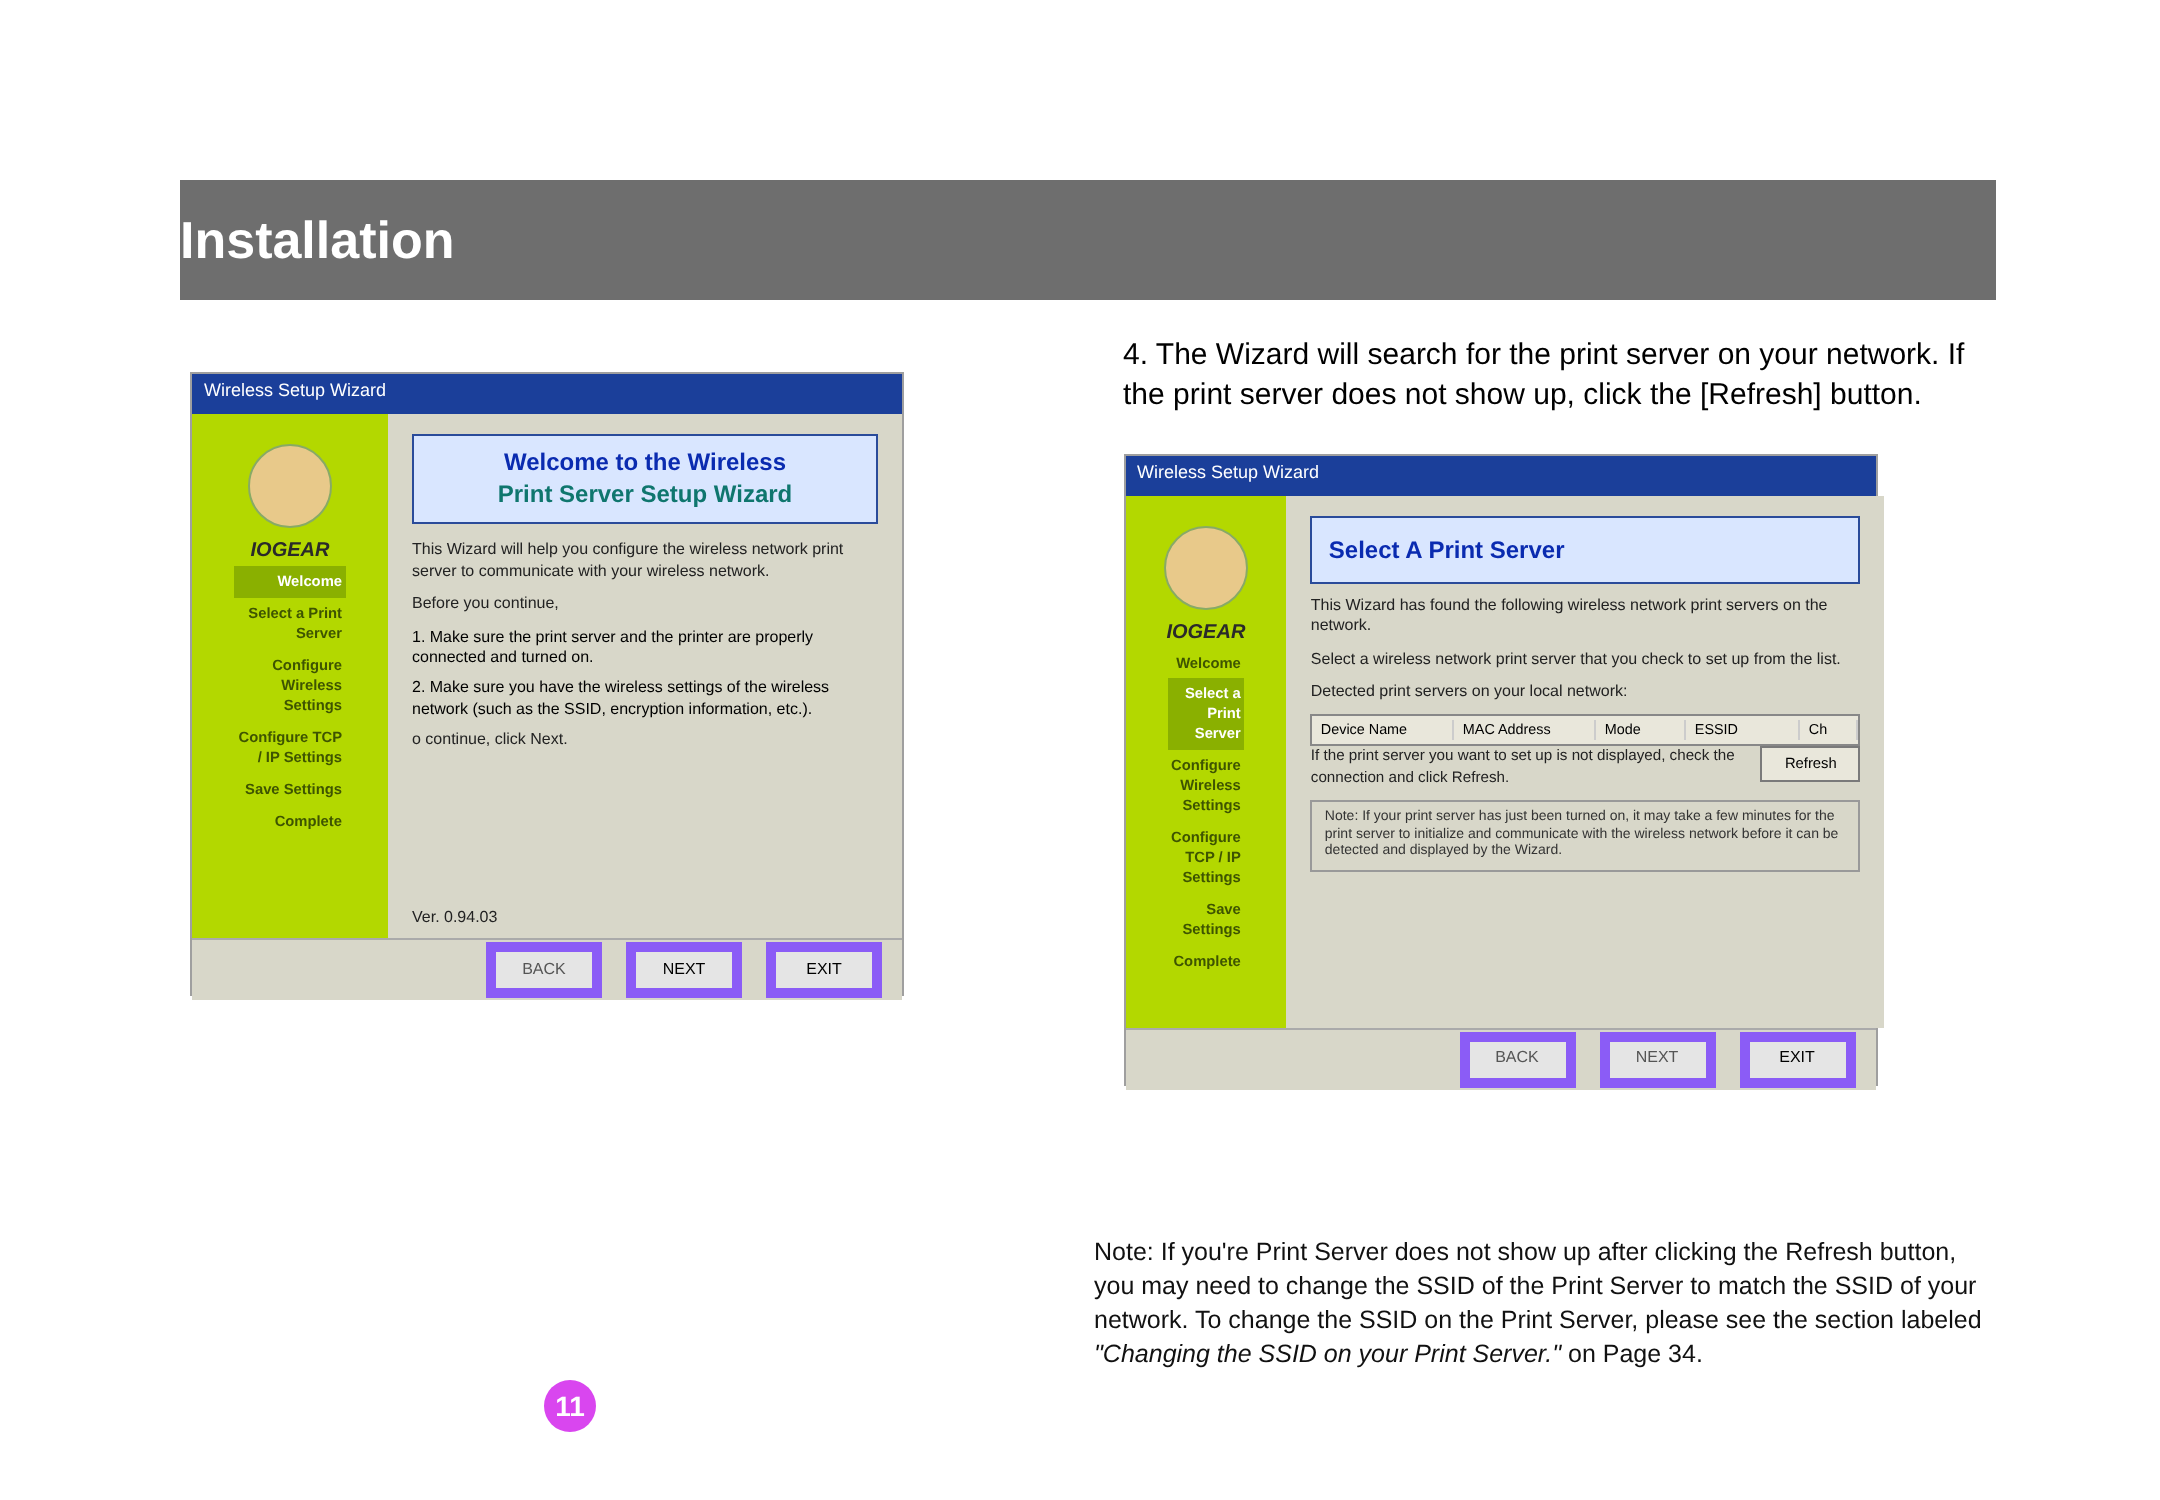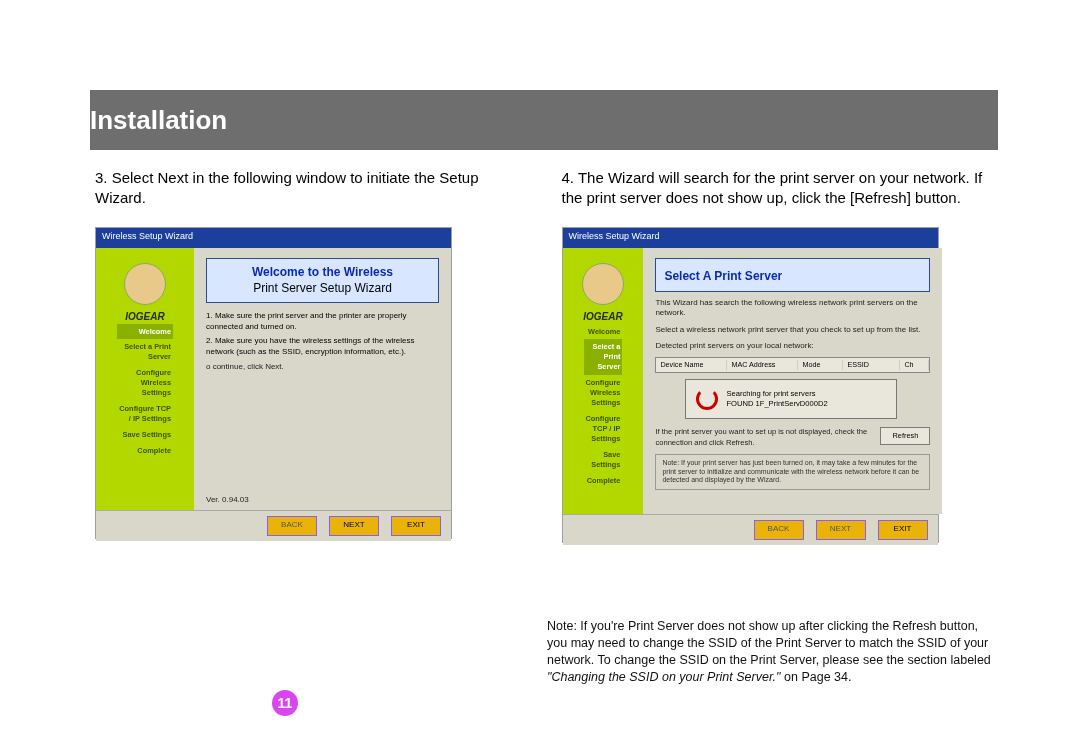--- a/index.html
+++ b/index.html
@@ -17,28 +17,28 @@
   .wiz-left{width:98px;background:#b3d800;font-size:8px}
   .wiz-left .logo{height:72px;background:#b3d800;display:flex;align-items:center;justify-content:center;position:relative}
   .mascot{width:40px;height:40px;border-radius:50%;background:#e8c98a;border:1px solid #8a6;position:relative}
   .brand{font-size:10px;color:#2a2a2a;position:absolute;top:62px;font-style:italic;font-weight:700}
   .wiz-steps{padding:4px 21px;text-align:right;color:#3e5400;font-weight:700;font-size:7.4px}
   .wiz-steps div{padding:3px 2px;border-bottom:0}
   .wiz-steps .cur{color:#fff;background:#8ab000}
   .wiz-right{flex:1;padding:10px 12px 4px 12px;background:#d8d7c9;display:flex;flex-direction:column;position:relative}
   .blue-banner{border:1px solid #2a4b9a;background:#d9e6ff;padding:5px 8px 6px 8px;text-align:center;margin-bottom:8px}
   .blue-banner .l1{color:#0a2bb0;font-weight:700;font-size:12px}
-  .blue-banner .l2{color:#000000;font-weight:400;font-size:12px}
+  .blue-banner .l2{color:#0f766e;font-weight:700;font-size:12px}
   .desc{font-size:8px;color:#222;line-height:1.3}
   .desc div{margin-bottom:6px}
   .ol{font-size:8px}
   .ol div{margin-bottom:4px}
   .ver{font-size:8px;color:#222;text-align:left;margin-top:auto}
   .wiz-footer{height:30px;border-top:1px solid #aaa;display:flex;justify-content:flex-end;align-items:center;gap:12px;padding-right:10px;background:#d8d7c9}
-  .wbtn{width:48px;height:18px;border:1px solid #8b5cf6;background:#eab308;font-size:8px;display:flex;align-items:center;justify-content:center;color:#555}
+  .wbtn{width:48px;height:18px;border:5px solid #8b5cf6;background:#e5e5e5;font-size:8px;display:flex;align-items:center;justify-content:center;color:#555}
   .wbtn.active{color:#000}
   .blue-banner2{border:1px solid #2a4b9a;background:#d9e6ff;padding:6px 8px;margin-bottom:6px}
   .blue-banner2 span{color:#0a2bb0;font-weight:700;font-size:12px}
   .tbl-head{display:flex;border:1px solid #888;font-size:7.2px;background:#e9e7db;height:14px;align-items:center}
   .tbl-head div{padding:0 4px;border-right:1px solid #ccc}
   .popup{border:1px solid #777;background:#e9e7db;padding:8px 10px;font-size:7.6px;margin:6px 0 8px 30px;display:flex;align-items:center;gap:8px;width:190px}
   .spinner{width:16px;height:16px;border-radius:50%;border:3px solid #c00;border-top-color:transparent}
   .hint{font-size:7.6px;color:#222}
   .hintrow{display:flex;align-items:flex-start;gap:8px}
   .rbtn{width:48px;height:16px;border:1px solid #7a7a7a;background:#e9e7db;font-size:7.4px;display:flex;align-items:center;justify-content:center}
@@ -52,21 +52,20 @@
 
 <div class="page">
 
   <div class="header-band">
     <h1>Installation</h1>
   </div>
 
   <div class="columns">
 
     <div class="col">
-      <p>3. Select Next in the following window to initiate the Setup Wizard.</p>
 
       <div class="shot shot1">
         <div class="titlebar">Wireless Setup Wizard</div>
         <div class="wiz-body">
           <div class="wiz-left">
             <div class="logo">
               <div class="mascot"></div>
               <div class="brand">IOGEAR</div>
             </div>
             <div class="wiz-steps">
@@ -77,20 +76,24 @@
               <div>Configure TCP / IP
 Settings</div>
               <div>Save Settings</div>
               <div>Complete</div>
             </div>
           </div>
           <div class="wiz-right">
             <div class="blue-banner">
               <div class="l1">Welcome to the Wireless</div>
               <div class="l2">Print Server Setup Wizard</div>
+            </div>
+            <div class="desc">
+              <div>This Wizard will help you configure the wireless network print server to communicate with your wireless network.</div>
+              <div>Before you continue,</div>
             </div>
             <div class="ol">
               <div>1. Make sure the print server and the printer are properly connected and turned on.</div>
               <div>2. Make sure you have the wireless settings of the wireless network (such as the SSID, encryption information, etc.).</div>
             </div>
             <div class="desc">
               <div>o continue, click Next.</div>
             </div>
             <div class="ver">Ver. 0.94.03</div>
           </div>
@@ -123,37 +126,30 @@
 Settings</div>
               <div>Save Settings</div>
               <div>Complete</div>
             </div>
           </div>
           <div class="wiz-right">
             <div class="blue-banner2">
               <span>Select A Print Server</span>
             </div>
             <div class="desc">
-              <div>This Wizard has search the following wireless network print servers on the network.</div>
+              <div>This Wizard has found the following wireless network print servers on the network.</div>
               <div>Select a wireless network print server that you check to set up from the list.</div>
               <div>Detected print servers on your local network:</div>
             </div>
             <div class="tbl-head">
               <div style="width:62px">Device Name</div>
               <div style="width:62px">MAC Address</div>
               <div style="width:36px">Mode</div>
               <div style="width:48px">ESSID</div>
               <div style="width:20px">Ch</div>
-            </div>
-            <div class="popup">
-              <div class="spinner"></div>
-              <div>
-                <div>Searching for print servers</div>
-                <div>FOUND   1F_PrintServD000D2</div>
-              </div>
             </div>
             <div class="hintrow">
               <div class="hint" style="flex:1">If the print server you want to set up is not displayed, check the connection and click Refresh.</div>
               <div class="rbtn">Refresh</div>
             </div>
             <div class="notebox">Note: If your print server has just been turned on, it may take a few minutes for the print server to initialize and communicate with the wireless network before it can be detected and displayed by the Wizard.</div>
           </div>
         </div>
         <div class="wiz-footer">
           <div class="wbtn">BACK</div>

